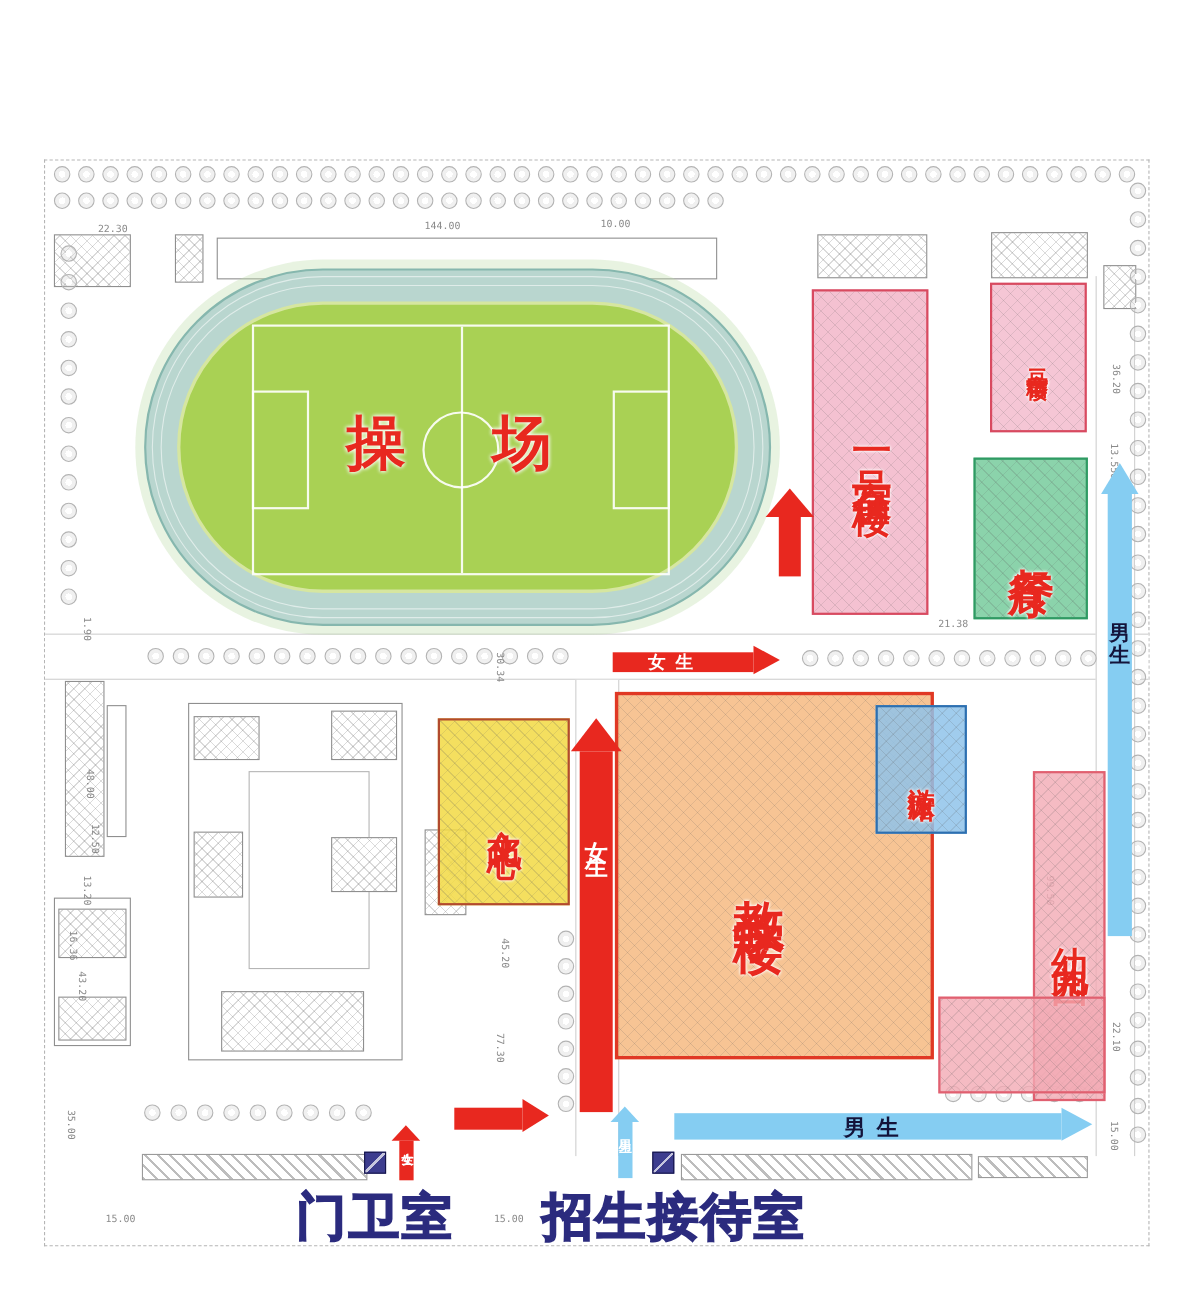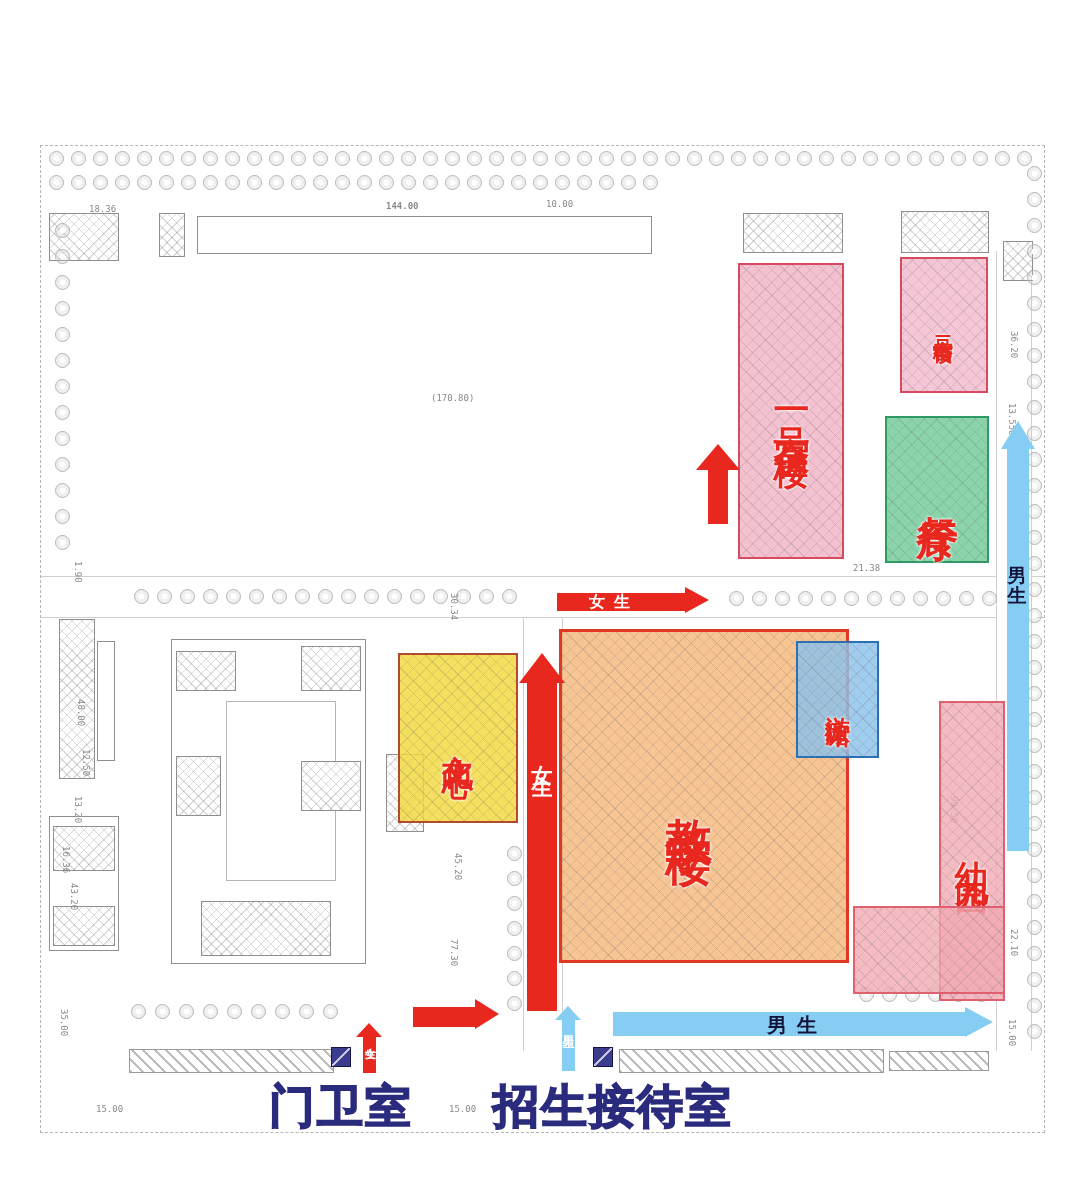--- a/index.html
+++ b/index.html
@@ -270,22 +270,22 @@
         <div class="tree" style="left: 933px; top: 841px;"></div>
         <div class="tree" style="left: 90px; top: 858px;"></div>
         <div class="tree" style="left: 114px; top: 858px;"></div>
         <div class="tree" style="left: 138px; top: 858px;"></div>
         <div class="tree" style="left: 162px; top: 858px;"></div>
         <div class="tree" style="left: 186px; top: 858px;"></div>
         <div class="tree" style="left: 210px; top: 858px;"></div>
         <div class="tree" style="left: 234px; top: 858px;"></div>
         <div class="tree" style="left: 258px; top: 858px;"></div>
         <div class="tree" style="left: 282px; top: 858px;"></div>
-        <span class="dim" style="left: 48px; top: 58px;">18.36</span>
-        <span class="dim" style="left: 345px; top: 55px; font-weight: bold;">144.00</span>
+        <span class="dim" style="left: 48px; top: 58px;">22.30</span>
+        <span class="dim" style="left: 345px; top: 55px;">144.00</span>
         <span class="dim" style="left: 505px; top: 53px;">10.00</span>
         <span class="dim" style="left: 390px; top: 247px;">(170.80)</span>
         <span class="dim v" style="left: 408px; top: 447px;">30.34</span>
         <span class="dim v" style="left: 35px; top: 553px;">48.00</span>
         <span class="dim v" style="left: 40px; top: 603px;">12.50</span>
         <span class="dim v" style="left: 32px; top: 650px;">13.20</span>
         <span class="dim v" style="left: 20px; top: 700px;">16.36</span>
         <span class="dim v" style="left: 28px; top: 737px;">43.20</span>
         <span class="dim v" style="left: 18px; top: 863px;">35.00</span>
         <span class="dim" style="left: 55px; top: 958px;">15.00</span>
@@ -294,20 +294,34 @@
         <span class="dim" style="left: 408px; top: 958px;">15.00</span>
         <span class="dim v" style="left: 968px; top: 185px;">36.20</span>
         <span class="dim v" style="left: 966px; top: 257px;">13.550</span>
         <span class="dim v" style="left: 908px; top: 650px;">99.50</span>
         <span class="dim v" style="left: 968px; top: 783px;">22.10</span>
         <span class="dim v" style="left: 966px; top: 873px;">15.00</span>
         <span class="dim" style="left: 812px; top: 417px;">21.38</span>
         <span class="dim v" style="left: 32px; top: 415px;">1.90</span>
       </div>
 
+    <div class="playground" style="left:90px;top:98px;width:570px;height:325px;">
+      <div class="track"></div>
+      <div class="lane l1"></div>
+      <div class="lane l2"></div>
+      <div class="field">
+        <div class="pitch">
+          <div class="midline"></div>
+          <div class="ccircle"></div>
+          <div class="pbox left"></div>
+          <div class="pbox right"></div>
+        </div>
+      </div>
+      <div class="big-label">操 场</div>
+    </div>
 
     <div class="hl" style="left:697px;top:117px;width:106px;height:296px;background-color:rgba(238,160,185,.65);border:2px solid #d84a60;">
       <span class="vlabel" style="font-size:36px;letter-spacing:8px;">一号宿舍楼</span>
     </div>
 
     <div class="hl" style="left:859px;top:111px;width:88px;height:136px;background-color:rgba(238,160,185,.6);border:2px solid #d84a60;">
       <span class="vlabel" style="font-size:20px;letter-spacing:2px;">二号宿舍楼</span>
     </div>
 
     <div class="hl" style="left:844px;top:270px;width:104px;height:147px;background-color:rgba(110,200,150,.8);border:2px solid #2f9a63;">

